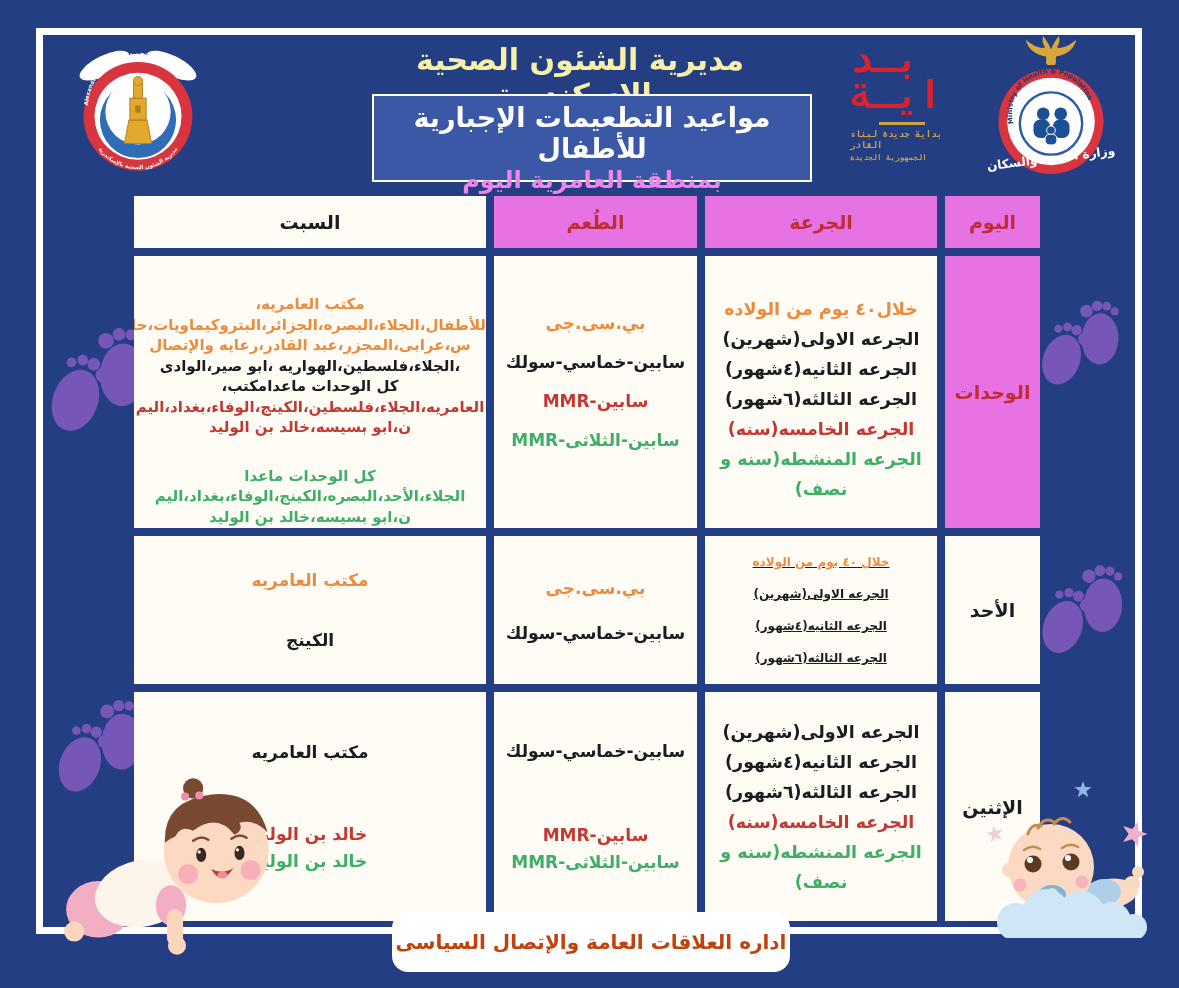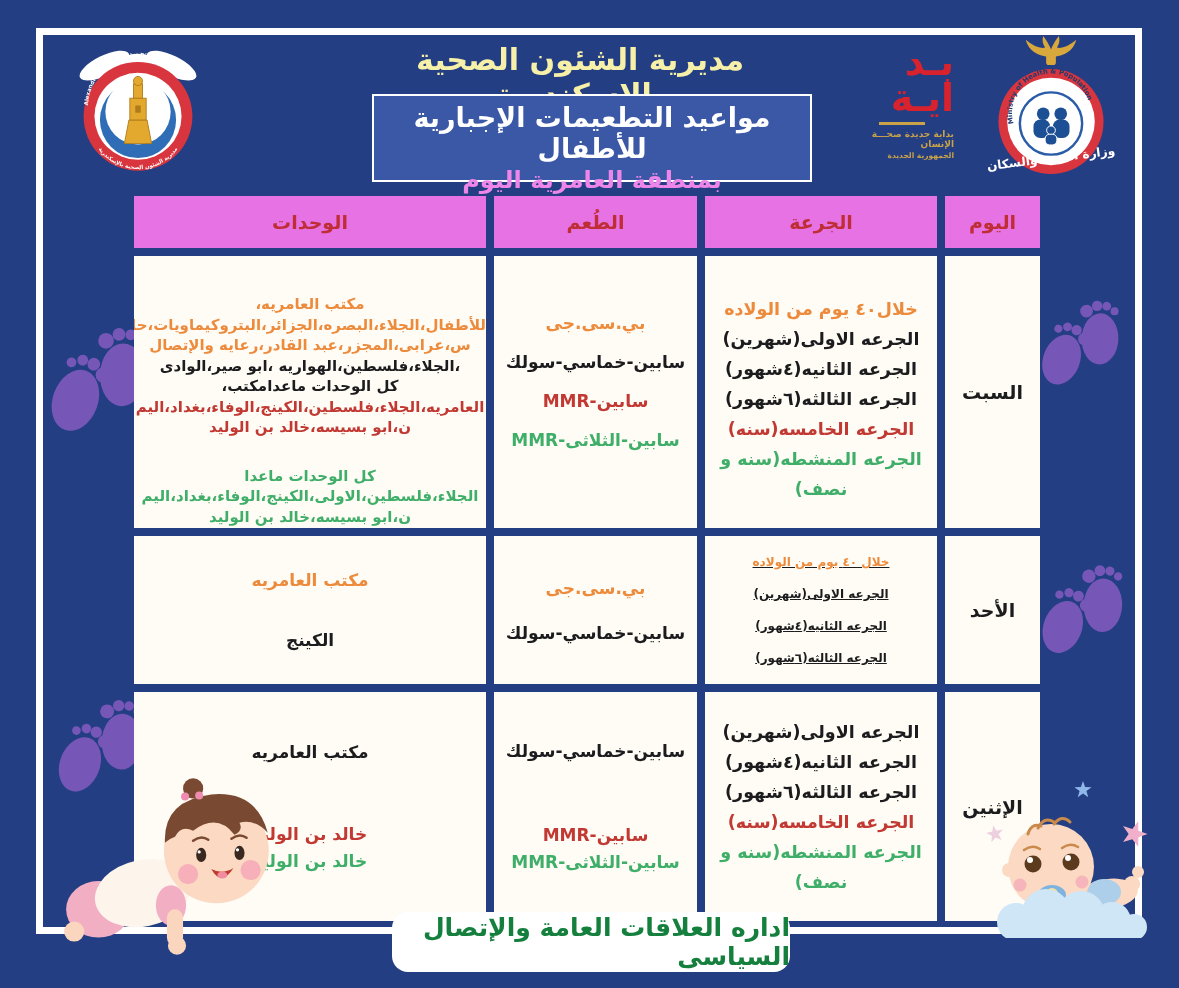--- a/index.html
+++ b/index.html
@@ -14,21 +14,21 @@
   .subtitle-box{position:absolute;left:372px;top:94px;width:436px;height:84px;background:#3b58a7;
          border:2px solid #ffffff;z-index:2;text-align:center;direction:rtl;}
   .subtitle-1{color:#ffffff;font-size:27px;margin-top:6px;}
   .subtitle-2{color:#ee85e8;font-size:24px;margin-top:2px;}
   
   .logo-alex{position:absolute;left:70px;top:40px;width:136px;height:140px;z-index:2;}
   .logo-100{position:absolute;left:213px;top:52px;width:116px;z-index:2;text-align:center;color:#fff;}
   .l100-num{position:relative;font-size:46px;line-height:44px;color:#d2a63e;letter-spacing:2px;}
   .l100-check{position:absolute;right:2px;top:-4px;}
   .l100-w{font-size:25px;line-height:30px;color:#ffffff;letter-spacing:1px;}
-  .logo-bedaya{position:absolute;left:850px;top:44px;width:104px;z-index:2;text-align:right;direction:rtl;}
+  .logo-bedaya{position:absolute;left:850px;top:44px;width:104px;z-index:2;text-align:left;direction:rtl;font-family:Liberation Mono, monospace;}
   .bedaya-word{color:#d8232e;font-size:38px;line-height:36px;}
   .bedaya-line{width:46px;height:3px;background:#c9a24a;margin:6px auto 4px auto;}
   .bedaya-cap1{color:#c9a24a;font-size:9px;}
   .bedaya-cap2{color:#c9a24a;font-size:7.5px;margin-top:2px;}
   .logo-ministry{position:absolute;left:980px;top:32px;width:142px;height:146px;z-index:2;}
   
   .vtable{position:absolute;left:134px;top:196px;width:906px;height:725px;display:grid;direction:rtl;
           grid-template-columns:95px 232px 203px 352px;grid-template-rows:52px 272px 148px 229px;
           gap:8px;z-index:2;}
   .cell{background:#fffcf6;display:flex;flex-direction:column;align-items:center;text-align:center;
@@ -55,21 +55,21 @@
   .dose-mon .ln{line-height:30px;}
   .vac-mon{justify-content:center;font-size:17px;}
   .vac-mon .ln{line-height:27px;}
   .vac-mon .ln:first-child{margin-bottom:57px;}
   .units-mon{justify-content:center;font-size:17px;}
   .units-mon .ln{line-height:27px;}
   .units-mon .ln:first-child{margin-bottom:55px;}
   
   .footer-box{position:absolute;left:392px;top:912px;width:398px;height:60px;background:#ffffff;
         border-radius:16px;z-index:6;display:flex;align-items:center;justify-content:center;direction:rtl;}
-  .footer-box span{color:#15803d;font-size:25px;}
+  .footer-box span{color:#c2410c;font-size:20px;}
   
   .fp{position:absolute;z-index:1;}
   .fp1{left:44px;top:310px;width:108px;}
   .fp2{left:52px;top:684px;width:96px;}
   .fp3{left:1036px;top:286px;width:88px;}
   .fp4{left:1036px;top:550px;width:92px;}
   .baby-crawl{position:absolute;left:50px;top:770px;width:252px;height:192px;z-index:5;}
   .baby-cloud{position:absolute;left:986px;top:772px;width:166px;height:166px;z-index:5;}
 </style>
 </head>
@@ -190,21 +190,21 @@
     <text font-size="6" fill="#ffffff" font-weight="bold">
       <textPath href="#arcBotA" startOffset="12%">مديرية الشئون الصحية بالإسكندرية</textPath>
     </text>
   </svg>
 
 
   <div class="logo-bedaya">
     <div class="bedaya-word">بـد</div>
     <div class="bedaya-word">ايـة</div>
     <div class="bedaya-line"></div>
-    <div class="bedaya-cap1">بداية جديدة صحـــة الإنسان</div>
+    <div class="bedaya-cap1">بداية جديدة لبناء القادر</div>
     <div class="bedaya-cap2">الجمهورية الجديدة</div>
   </div>
 
   <svg class="logo-ministry" viewBox="0 0 140 150">
     <defs>
       <path id="arcM" d="M 34 100 A 40 40 0 1 1 106 100"></path>
     </defs>
     <path d="M70 26 Q48 24 44 8 Q56 18 64 16 Q60 10 62 4 Q68 12 70 18 Q72 12 78 4 Q80 10 76 16 Q84 18 96 8 Q92 24 70 26 Z" fill="#d9a83c"></path>
     <rect x="65" y="22" width="10" height="12" rx="3" fill="#d9a83c"></rect>
     <circle cx="70" cy="92" r="54" fill="#d8353f"></circle>
@@ -226,26 +226,26 @@
 
     <div class="cell hcell">
         <span>اليوم</span>
       </div>
     <div class="cell hcell">
         <span>الجرعة</span>
       </div>
     <div class="cell hcell">
         <span>الطُعم</span>
       </div>
+    <div class="cell daycell">
+        <span>السبت</span>
+      </div>
+
     <div class="cell hcell">
         <span>الوحدات</span>
-      </div>
-
-    <div class="cell daycell">
-        <span>السبت</span>
       </div>
     <div class="cell dose-sat">
       <div class="ln" style="color: rgb(237, 139, 61);">خلال٤٠ يوم من الولاده</div>
       <div class="ln" style="color: rgb(28, 28, 30);">الجرعه الاولى(شهرين)</div>
       <div class="ln" style="color: rgb(28, 28, 30);">الجرعه الثانيه(٤شهور)</div>
       <div class="ln" style="color: rgb(28, 28, 30);">الجرعه الثالثه(٦شهور)</div>
       <div class="ln" style="color: rgb(194, 56, 50);">الجرعه الخامسه(سنه)</div>
       <div class="ln" style="color: rgb(63, 174, 104);">الجرعه المنشطه(سنه و نصف)</div>
     </div>
     <div class="cell vac-sat">
@@ -256,21 +256,21 @@
     </div>
     <div class="cell units-sat">
       <div class="ln" style="color: rgb(237, 139, 61);">مكتب العامريه،</div>
       <div class="ln" style="color: rgb(237, 139, 61);">للأطفال،الجلاء،البصره،الجزائر،البتروكيماويات،حار</div>
       <div class="ln" style="color: rgb(237, 139, 61);">س،عرابى،المجزر،عبد القادر،رعايه والإتصال</div>
       <div class="ln" style="color: rgb(28, 28, 30);">،الجلاء،فلسطين،الهواريه ،ابو صير،الوادى</div>
       <div class="ln" style="color: rgb(28, 28, 30);">كل الوحدات ماعدامكتب،</div>
       <div class="ln" style="color: rgb(194, 56, 50);">العامريه،الجلاء،فلسطين،الكينج،الوفاء،بغداد،اليم</div>
       <div class="ln" style="color: rgb(194, 56, 50);">ن،ابو بسيسه،خالد بن الوليد</div>
       <div class="ln" style="color: rgb(63, 174, 104); margin-top: 28px;">كل الوحدات ماعدا</div>
-      <div class="ln" style="color: rgb(63, 174, 104);">الجلاء،فلسطين،الاولى،الكينج،الوفاء،بغداد،اليم</div>
+      <div class="ln" style="color: rgb(63, 174, 104);">الجلاء،الأحد،البصره،الكينج،الوفاء،بغداد،اليم</div>
       <div class="ln" style="color: rgb(63, 174, 104);">ن،ابو بسيسه،خالد بن الوليد</div>
     </div>
 
     <div class="cell daycell">
         <span>الأحد</span>
       </div>
     <div class="cell dose-sun">
       <div class="ln" style="color: rgb(237, 139, 61);">خلال ٤٠ يوم من الولاده</div>
       <div class="ln" style="color: rgb(28, 28, 30);">الجرعه الاولى(شهرين)</div>
       <div class="ln" style="color: rgb(28, 28, 30);">الجرعه الثانيه(٤شهور)</div>

